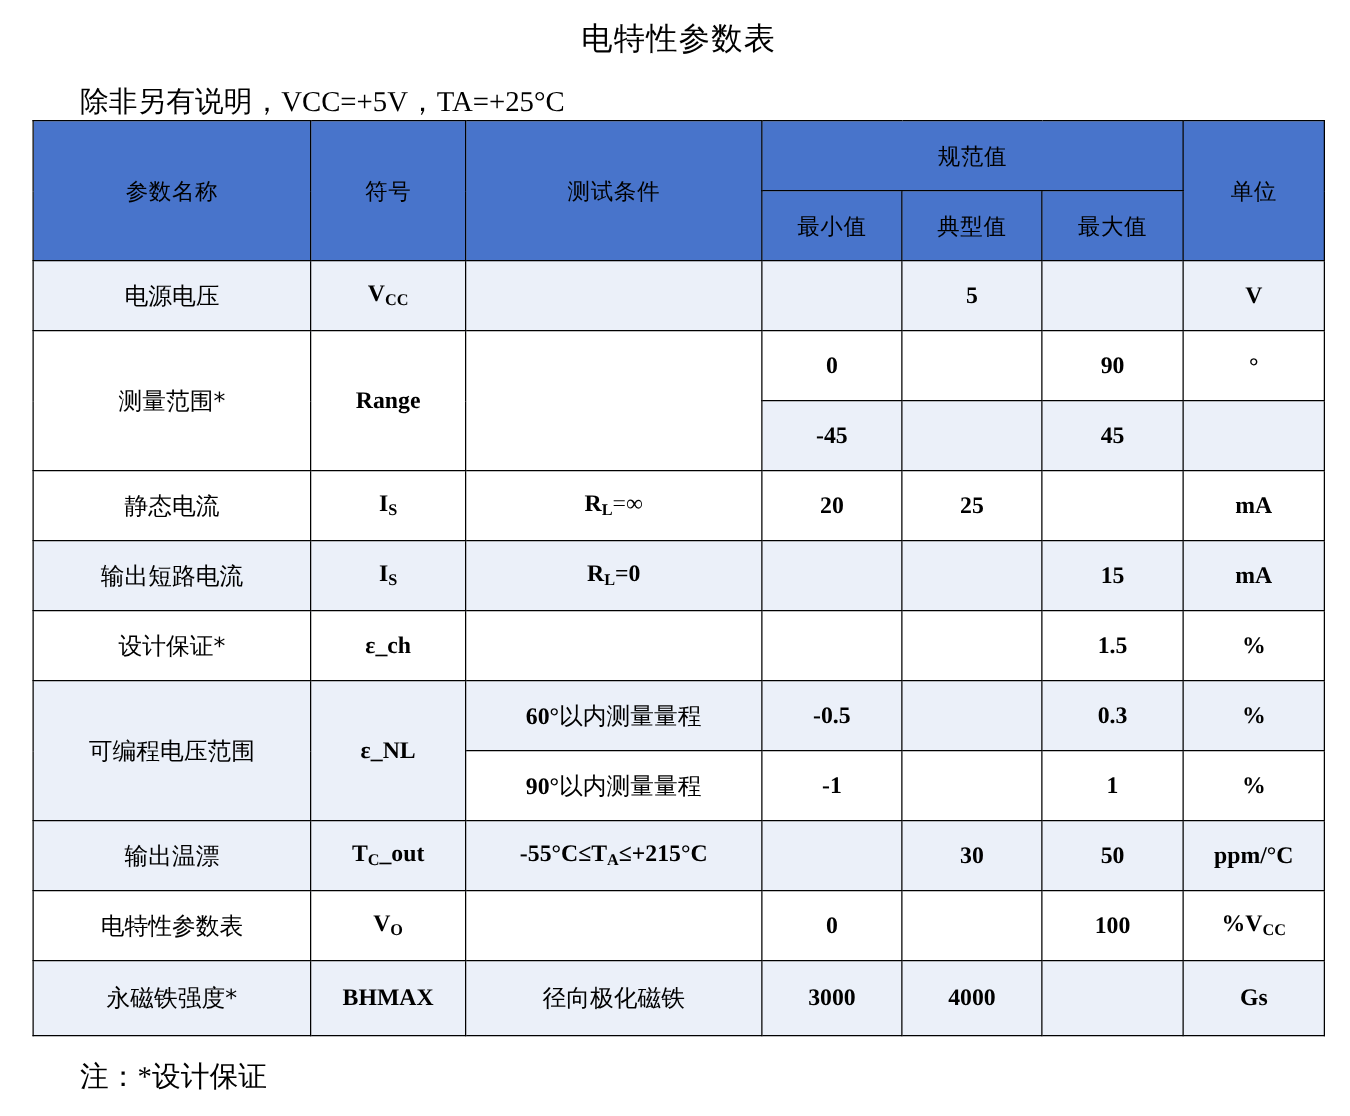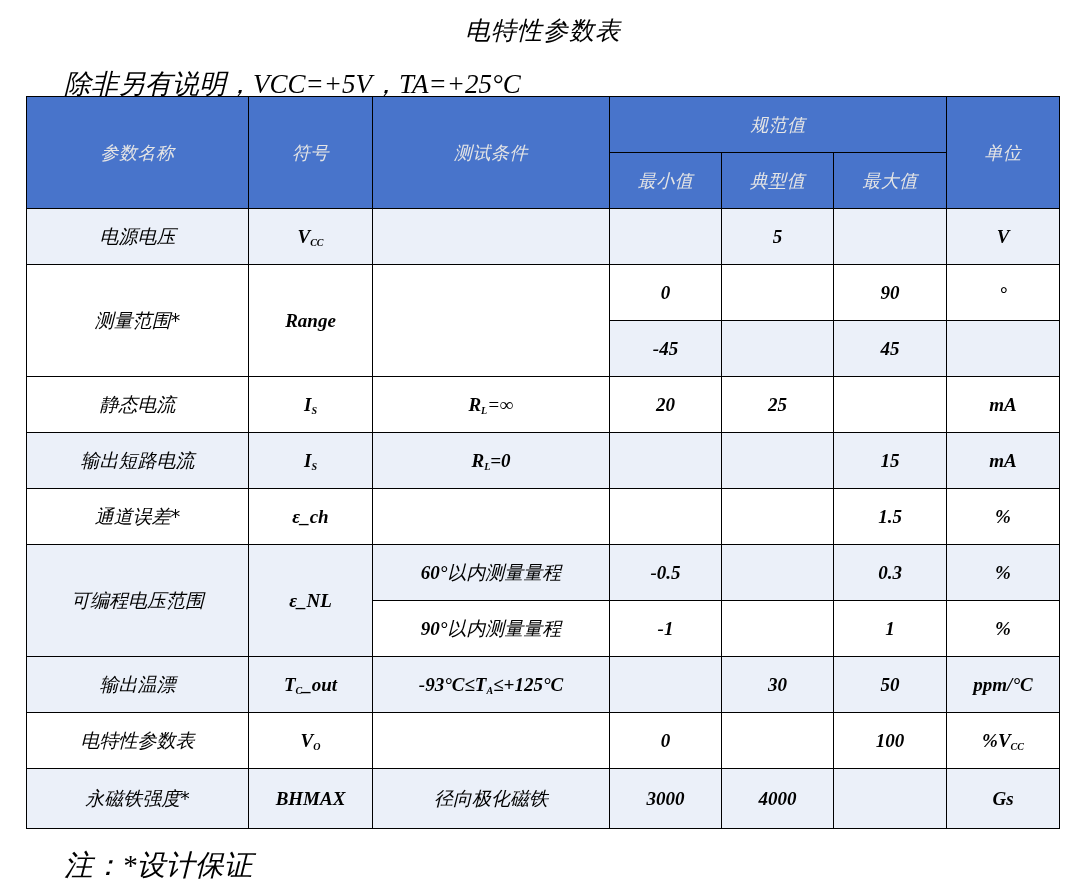--- a/index.html
+++ b/index.html
@@ -5,76 +5,76 @@
     html, body {
       margin: 0;
       padding: 0;
       background: #ffffff;
       width: 1080px;
       height: 893px;
       overflow: hidden;
       font-family: "Liberation Serif", "DejaVu Serif", serif;
       color: #000;
     }
-    .page { position: relative; width: 1080px; height: 758px; font-style: italic; }
+    .page { position: relative; width: 1080px; height: 758px; }
     .title {
       position: absolute;
       top: 14px; left: 0; width: 1086px;
       text-align: center;
       font-family: "DejaVu Sans", "Liberation Sans", sans-serif;
       font-size: 25px;
       letter-spacing: 1px;
     }
     .subtitle {
       position: absolute;
       top: 66px; left: 64px;
-      font-size: 27px;
+      font-size: 23px;
     }
     .note {
       position: absolute;
       top: 846px; left: 64px;
-      font-size: 29px;
+      font-size: 23px;
     }
     table.spec {
       position: absolute;
       top: 96px; left: 26px;
       border-collapse: collapse;
       table-layout: fixed;
       width: 1033px;
       border: 1.5px solid #000;
     }
     table.spec td, table.spec th {
       border: 1px solid #000;
       text-align: center;
       vertical-align: middle;
       padding: 0;
       font-size: 19px;
     }
     table.spec th {
       background: #4874CB;
-      color: #e5e5e5;
+      color: #000000;
       font-weight: normal;
       font-family: "DejaVu Sans", "Liberation Sans", sans-serif;
       font-size: 18px;
       letter-spacing: 0.5px;
     }
     .hrow1 { height: 56px; }
     .hrow2 { height: 56px; }
     .drow { height: 56px; }
     .lastrow { height: 60px; }
     .alt { background: #EBF0F9; }
     .wht { background: #ffffff; }
     .cn {
       font-family: "DejaVu Sans", "Liberation Sans", sans-serif;
       font-size: 18px;
       font-weight: normal;
       margin-top: 32px;
     }
     .b { font-weight: bold; }
-    sub.s { font-size: 10px; vertical-align: -3px; }
+    sub.s { font-size: 13px; vertical-align: -3px; }
     .cn .num { font-family: "Liberation Serif", serif; font-weight: bold; }
   </style>
 </head>
 <body>
 
 <div class="page">
   <div class="title">电特性参数表</div>
   <div class="subtitle">除非另有说明，VCC=+5V，TA=+25°C</div>
 
   <table class="spec">
@@ -143,21 +143,21 @@
         <td class="cn">输出短路电流</td>
         <td class="b"><span>I</span><sub class="s">S</sub></td>
         <td class="b"><span>R</span><sub class="s">L</sub><span>=0</span></td>
         <td class="b"></td>
         <td class="b"></td>
         <td class="b">15</td>
         <td class="b">mA</td>
       </tr>
 
       <tr class="drow wht">
-        <td class="cn">通道误差*</td>
+        <td class="cn">设计保证*</td>
         <td class="b">ε_ch</td>
         <td></td>
         <td class="b"></td>
         <td class="b"></td>
         <td class="b">1.5</td>
         <td class="b">%</td>
       </tr>
 
       <tr class="drow alt">
         <td class="cn" rowspan="2">可编程电压范围</td>
@@ -172,21 +172,21 @@
         <td class="cn"><span class="num">90°</span><span>以内测量量程</span></td>
         <td class="b">-1</td>
         <td class="b"></td>
         <td class="b">1</td>
         <td class="b">%</td>
       </tr>
 
       <tr class="drow alt">
         <td class="cn">输出温漂</td>
         <td class="b"><span>T</span><sub class="s">C</sub><span>_out</span></td>
-        <td class="b"><span>-93°C≤T</span><sub class="s">A</sub><span>≤+125°C</span></td>
+        <td class="b"><span>-55°C≤T</span><sub class="s">A</sub><span>≤+215°C</span></td>
         <td class="b"></td>
         <td class="b">30</td>
         <td class="b">50</td>
         <td class="b">ppm/°C</td>
       </tr>
 
       <tr class="drow wht">
         <td class="cn">电特性参数表</td>
         <td class="b"><span>V</span><sub class="s">O</sub></td>
         <td></td>

